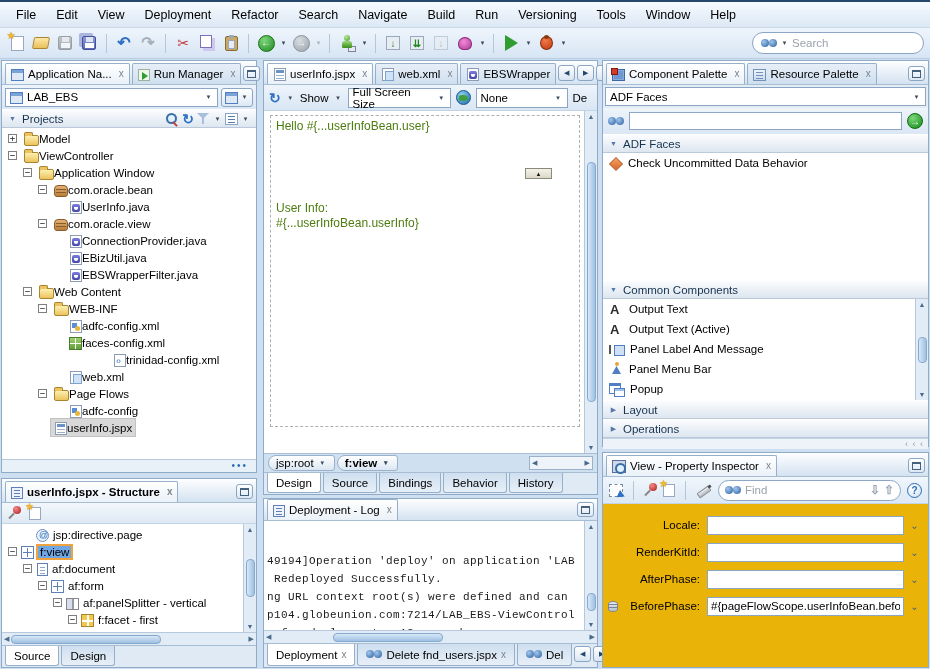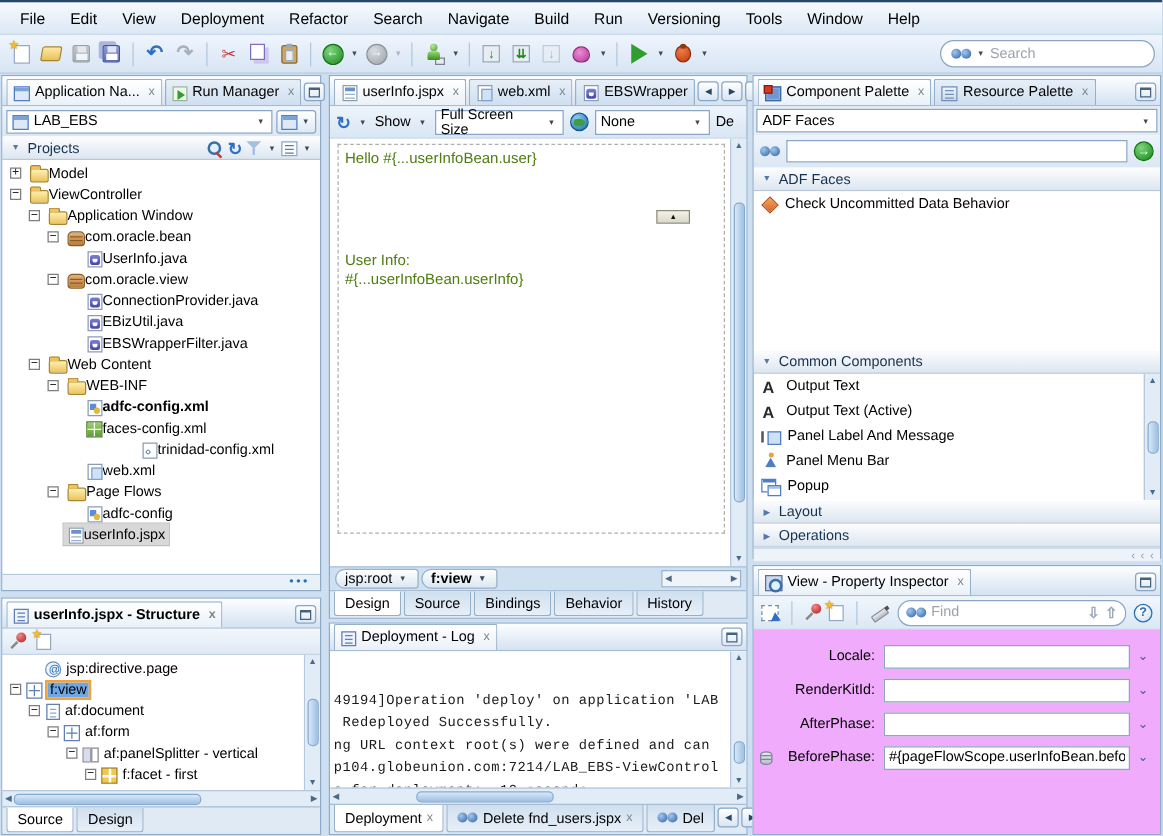--- a/index.html
+++ b/index.html
@@ -91,21 +91,21 @@
   .palitems{background:#fff;overflow:hidden;display:flex;flex-direction:column}
   .palrow{height:20px;display:flex;align-items:center;gap:6px;padding:0 6px;white-space:nowrap}
   #palette .footer{flex:1;background:#eef3f9;border-top:1px solid #c3d4e5;display:flex;align-items:flex-end;justify-content:flex-end;padding:0 4px;color:#8aa0b8;font-size:9px;letter-spacing:1px}
 
   
   #inspector .tb{height:27px;flex:none;display:flex;align-items:center;gap:6px;padding:0 6px;background:linear-gradient(#f0f6fc,#dce8f4);border-bottom:1px solid #c3d4e5}
   .findpill{flex:1;height:21px;border:1px solid #8aa6c4;border-radius:11px;background:#fff;display:flex;align-items:center;gap:4px;padding:0 6px;min-width:0}
   .findpill input{border:none;outline:none;flex:1;min-width:0;height:15px;font-family:inherit;font-size:11.5px;background:transparent}
   .findpill input::placeholder{color:#9aa3ad}
   .findarrow{color:#9aa8b6;font-size:12px;font-weight:bold}
-  #inspector .fields{flex:1;background:#f0abfc;padding-top:4px}
+  #inspector .fields{flex:1;background:#eab308;padding-top:4px}
   .frow{height:20px;display:flex;align-items:center;margin:7px 6px 0 4px;gap:3px}
   .frow .dbslot{width:12px;display:flex;justify-content:center}
   .frow .dbslot .i-db{visibility:hidden}
   .frow.hasicon .dbslot .i-db{visibility:visible}
   .frow .flbl{width:82px;text-align:right;padding-right:4px;flex:none}
   .frow input{flex:1;min-width:0;height:19px;border:1px solid #8aa6c4;font-family:inherit;font-size:11.5px;padding:0 3px}
   .frow .chev{width:15px;text-align:center;color:#44617e;font-size:10px;flex:none}
 
   
   .ic,.i{position:relative;display:inline-block;flex:none}
@@ -434,21 +434,21 @@
             <span class="lbl">Web Content</span>
           </span>
         </div>
         <div class="trow" style="padding-left: 36px;">
           <span class="exp">−</span>
           <span class="cell">
             <span class="ic ic-folder"></span>
             <span class="lbl">WEB-INF</span>
           </span>
         </div>
-        <div class="trow" style="padding-left: 51px; font-weight: bold;">
+        <div class="trow" style="padding-left: 51px;">
           <span class="exp"></span>
           <span class="cell">
             <span class="ic ic-adfc"></span>
             <span class="lbl">adfc-config.xml</span>
           </span>
         </div>
         <div class="trow" style="padding-left: 51px;">
           <span class="exp"></span>
           <span class="cell">
             <span class="ic ic-faces"></span>

